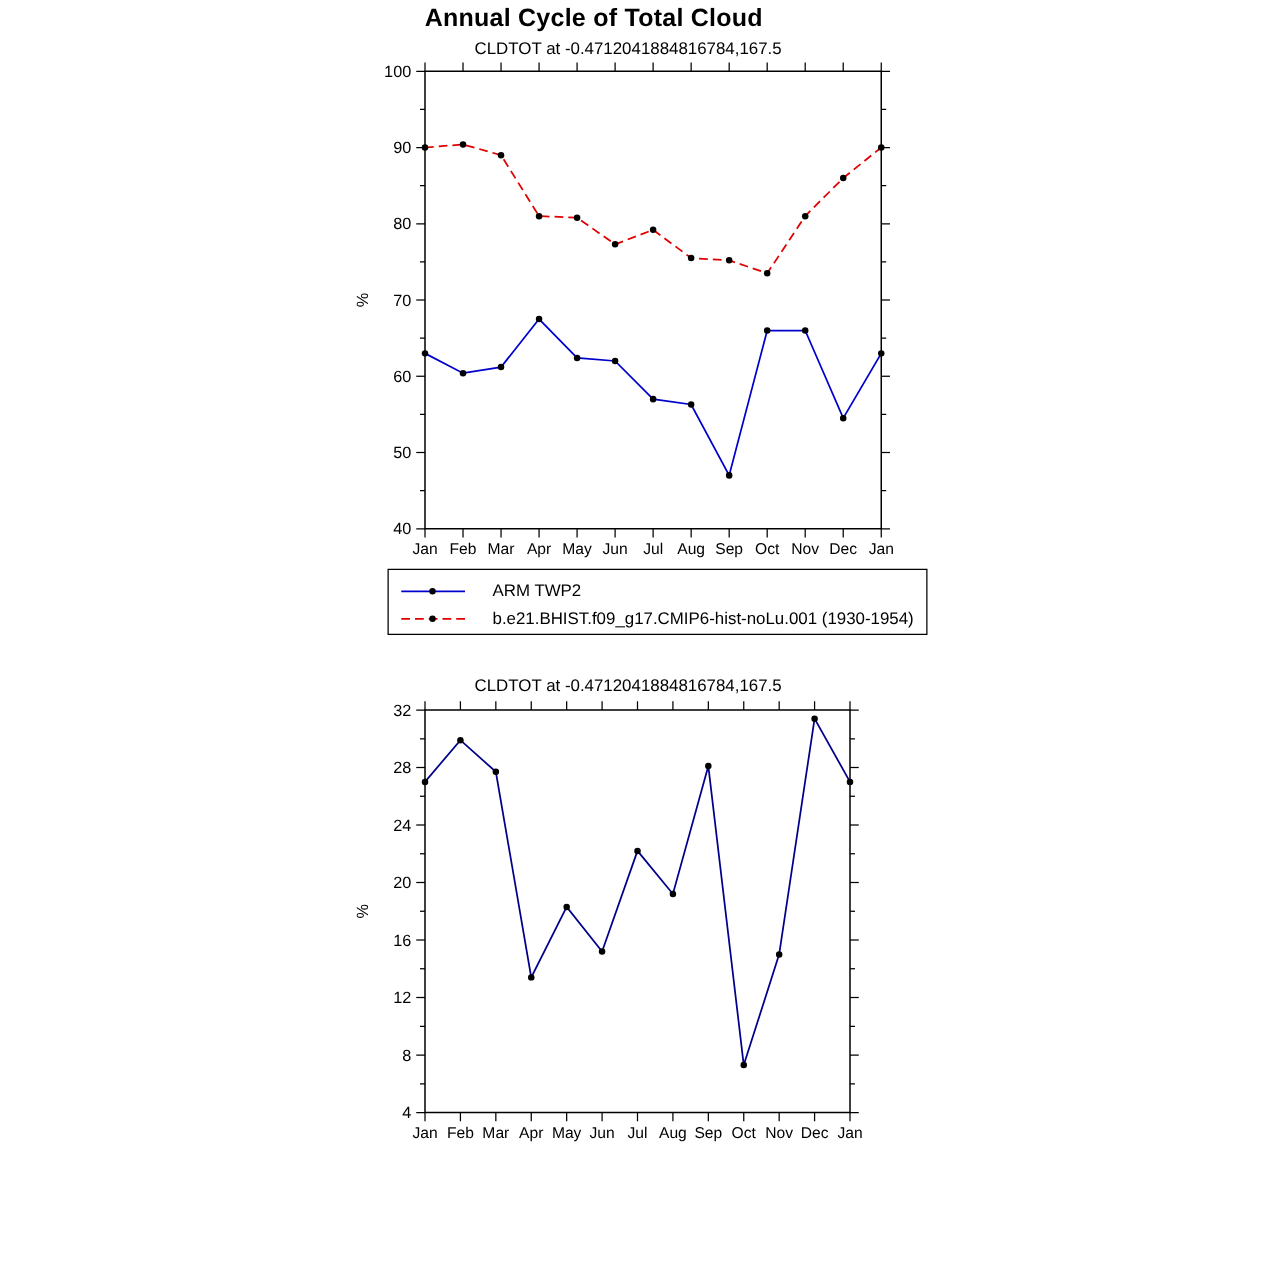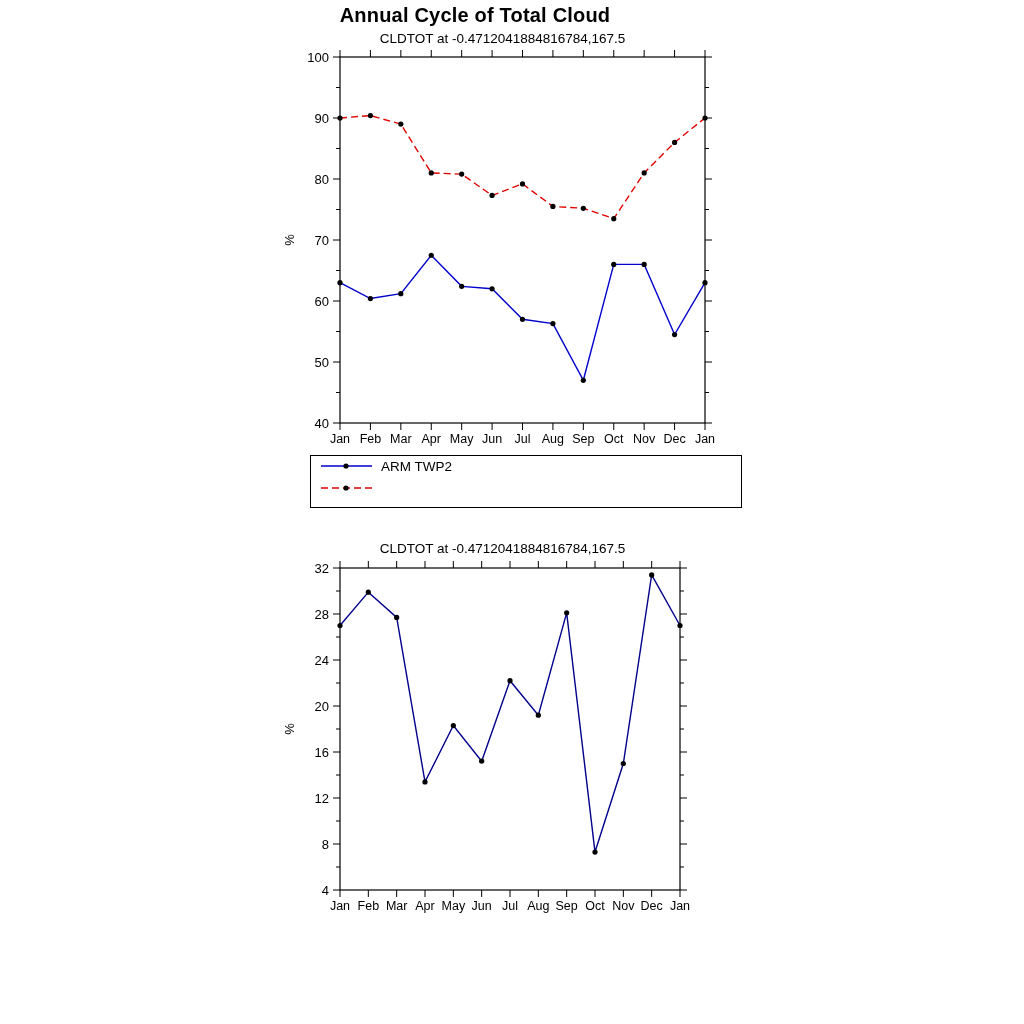--- a/index.html
+++ b/index.html
@@ -27,21 +27,21 @@
   #svg-chart-1 { left:280px; top:46px;  }
   #svg-chart-2 { left:280px; top:558px; }
   svg text { font-family:"Liberation Sans", sans-serif; fill:#000; }
 
   .legend {
     position:absolute; left:310px; top:455px; width:432px;
     border:1px solid #000; background:#fff;
     padding:3px 8px 5px 8px;
     display:flex; flex-direction:column; gap:1px;
   }
-  .legend-row { display:flex; align-items:flex-start; gap:7px; height:21px; }
+  .legend-row { display:flex; align-items:flex-end; gap:20px; height:21px; }
   .legend-sample { flex:0 0 auto; }
   .legend-label { font-size:13.5px; white-space:nowrap; }
 </style>
 </head>
 <body>
 
 <div class="page">
 
   <div id="title-1" class="chart-title">Annual Cycle of Total Cloud</div>
   <div id="subtitle-1" class="chart-subtitle">CLDTOT at -0.4712041884816784,167.5</div>
@@ -157,20 +157,21 @@
         <line x1="2" y1="7" x2="53" y2="7" stroke-width="1.4" stroke="#0000cd" stroke-dasharray="none"></line>
         <circle cx="27" cy="7" r="2.6" fill="#000000"></circle>
       </svg>
       <span class="legend-label">ARM TWP2</span>
     </div>
     <div class="legend-row">
       <svg class="legend-sample" width="55" height="14">
         <line x1="2" y1="7" x2="53" y2="7" stroke-width="1.4" stroke="#e00000" stroke-dasharray="7,4"></line>
         <circle cx="27" cy="7" r="2.6" fill="#000000"></circle>
       </svg>
+      <span class="legend-label">b.e21.BHIST.f09_g17.CMIP6-hist-noLu.001 (1930-1954)</span>
     </div>
   </div>
 
   <div id="subtitle-2" class="chart-subtitle">CLDTOT at -0.4712041884816784,167.5</div>
 
   <svg id="svg-chart-2" class="chart" width="480" height="372">
       <rect x="60" y="10" width="340" height="322" fill="none" stroke="#000" stroke-width="1.2"></rect>
       <line x1="53" y1="332" x2="60" y2="332" stroke="#000"></line>
       <line x1="400" y1="332" x2="407" y2="332" stroke="#000"></line>
       <text x="49" y="336.5" text-anchor="end" font-size="13">4</text>

